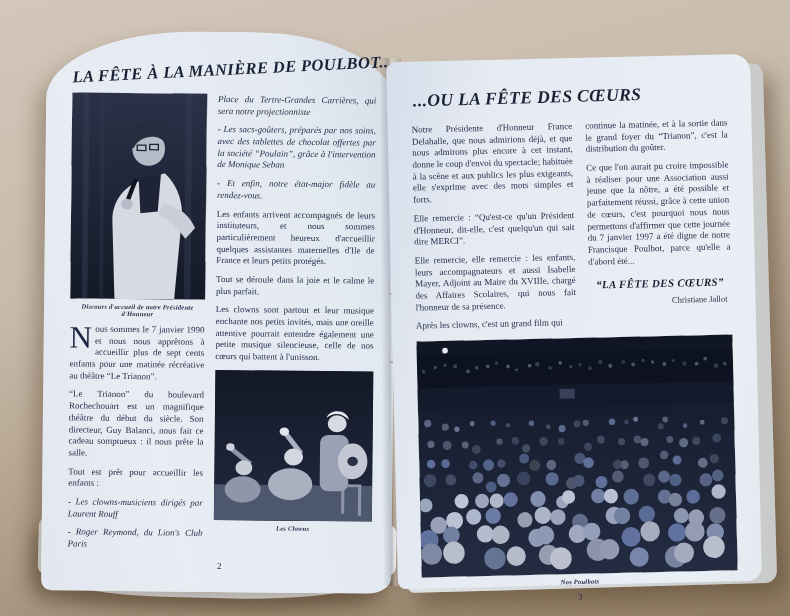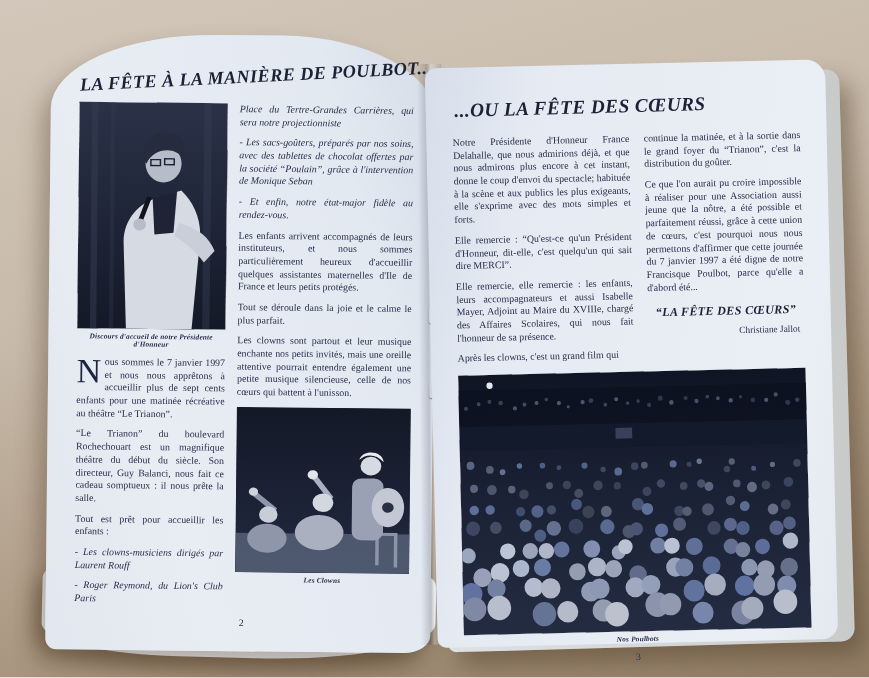--- a/index.html
+++ b/index.html
@@ -126,21 +126,21 @@
             <path d="M70,97 L93,90 L90,132 L72,134 Z" fill="#1e2436"></path>
             <ellipse cx="80" cy="62" rx="17" ry="19" fill="#b7bcc9"></ellipse>
             <path d="M62,60 C59,38 72,28 83,31 C97,29 101,44 98,57 C92,44 70,46 64,62 Z" fill="#262c3e"></path>
             <rect x="68" y="58" width="9" height="6" fill="none" stroke="#1c2234" stroke-width="1.4"></rect>
             <rect x="81" y="57" width="9" height="6" fill="none" stroke="#1c2234" stroke-width="1.4"></rect>
             <line x1="58" y1="122" x2="67" y2="96" stroke="#10141f" stroke-width="4.5"></line>
             <circle cx="58" cy="124" r="6" fill="#b7bcc9"></circle>
           </svg>
         </figure>
         <div class="caption">Discours d'accueil de notre Présidente d'Honneur</div>
-        <p class="para"><span class="dropcap">N</span><span>ous sommes le 7 janvier 1997 et nous nous apprêtons à accueillir plus de sept cents enfants pour une matinée récréative au théâtre “Le Trianon”.</span></p>
+        <p class="para"><span class="dropcap">N</span><span>ous sommes le 7 janvier 1990 et nous nous apprêtons à accueillir plus de sept cents enfants pour une matinée récréative au théâtre “Le Trianon”.</span></p>
         <p class="para">“Le Trianon” du boulevard Rochechouart est un magnifique théâtre du début du siècle. Son directeur, Guy Balanci, nous fait ce cadeau somptueux : il nous prête la salle.</p>
         <p class="para">Tout est prêt pour accueillir les enfants :</p>
         <p class="para italic">- Les clowns-musiciens dirigés par Laurent Rouff</p>
         <p class="para italic">- Roger Reymond, du Lion's Club Paris</p>
       </div>
       <div class="col c2">
         <p class="para italic">Place du Tertre-Grandes Carrières, qui sera notre projectionniste</p>
         <p class="para italic">- Les sacs-goûters, préparés par nos soins, avec des tablettes de chocolat offertes par la société “Poulain”, grâce à l'intervention de Monique Seban</p>
         <p class="para italic">- Et enfin, notre état-major fidèle au rendez-vous.</p>
         <p class="para">Les enfants arrivent accompagnés de leurs instituteurs, et nous sommes particulièrement heureux d'accueillir quelques assistantes maternelles d'Ile de France et leurs petits protégés.</p>

